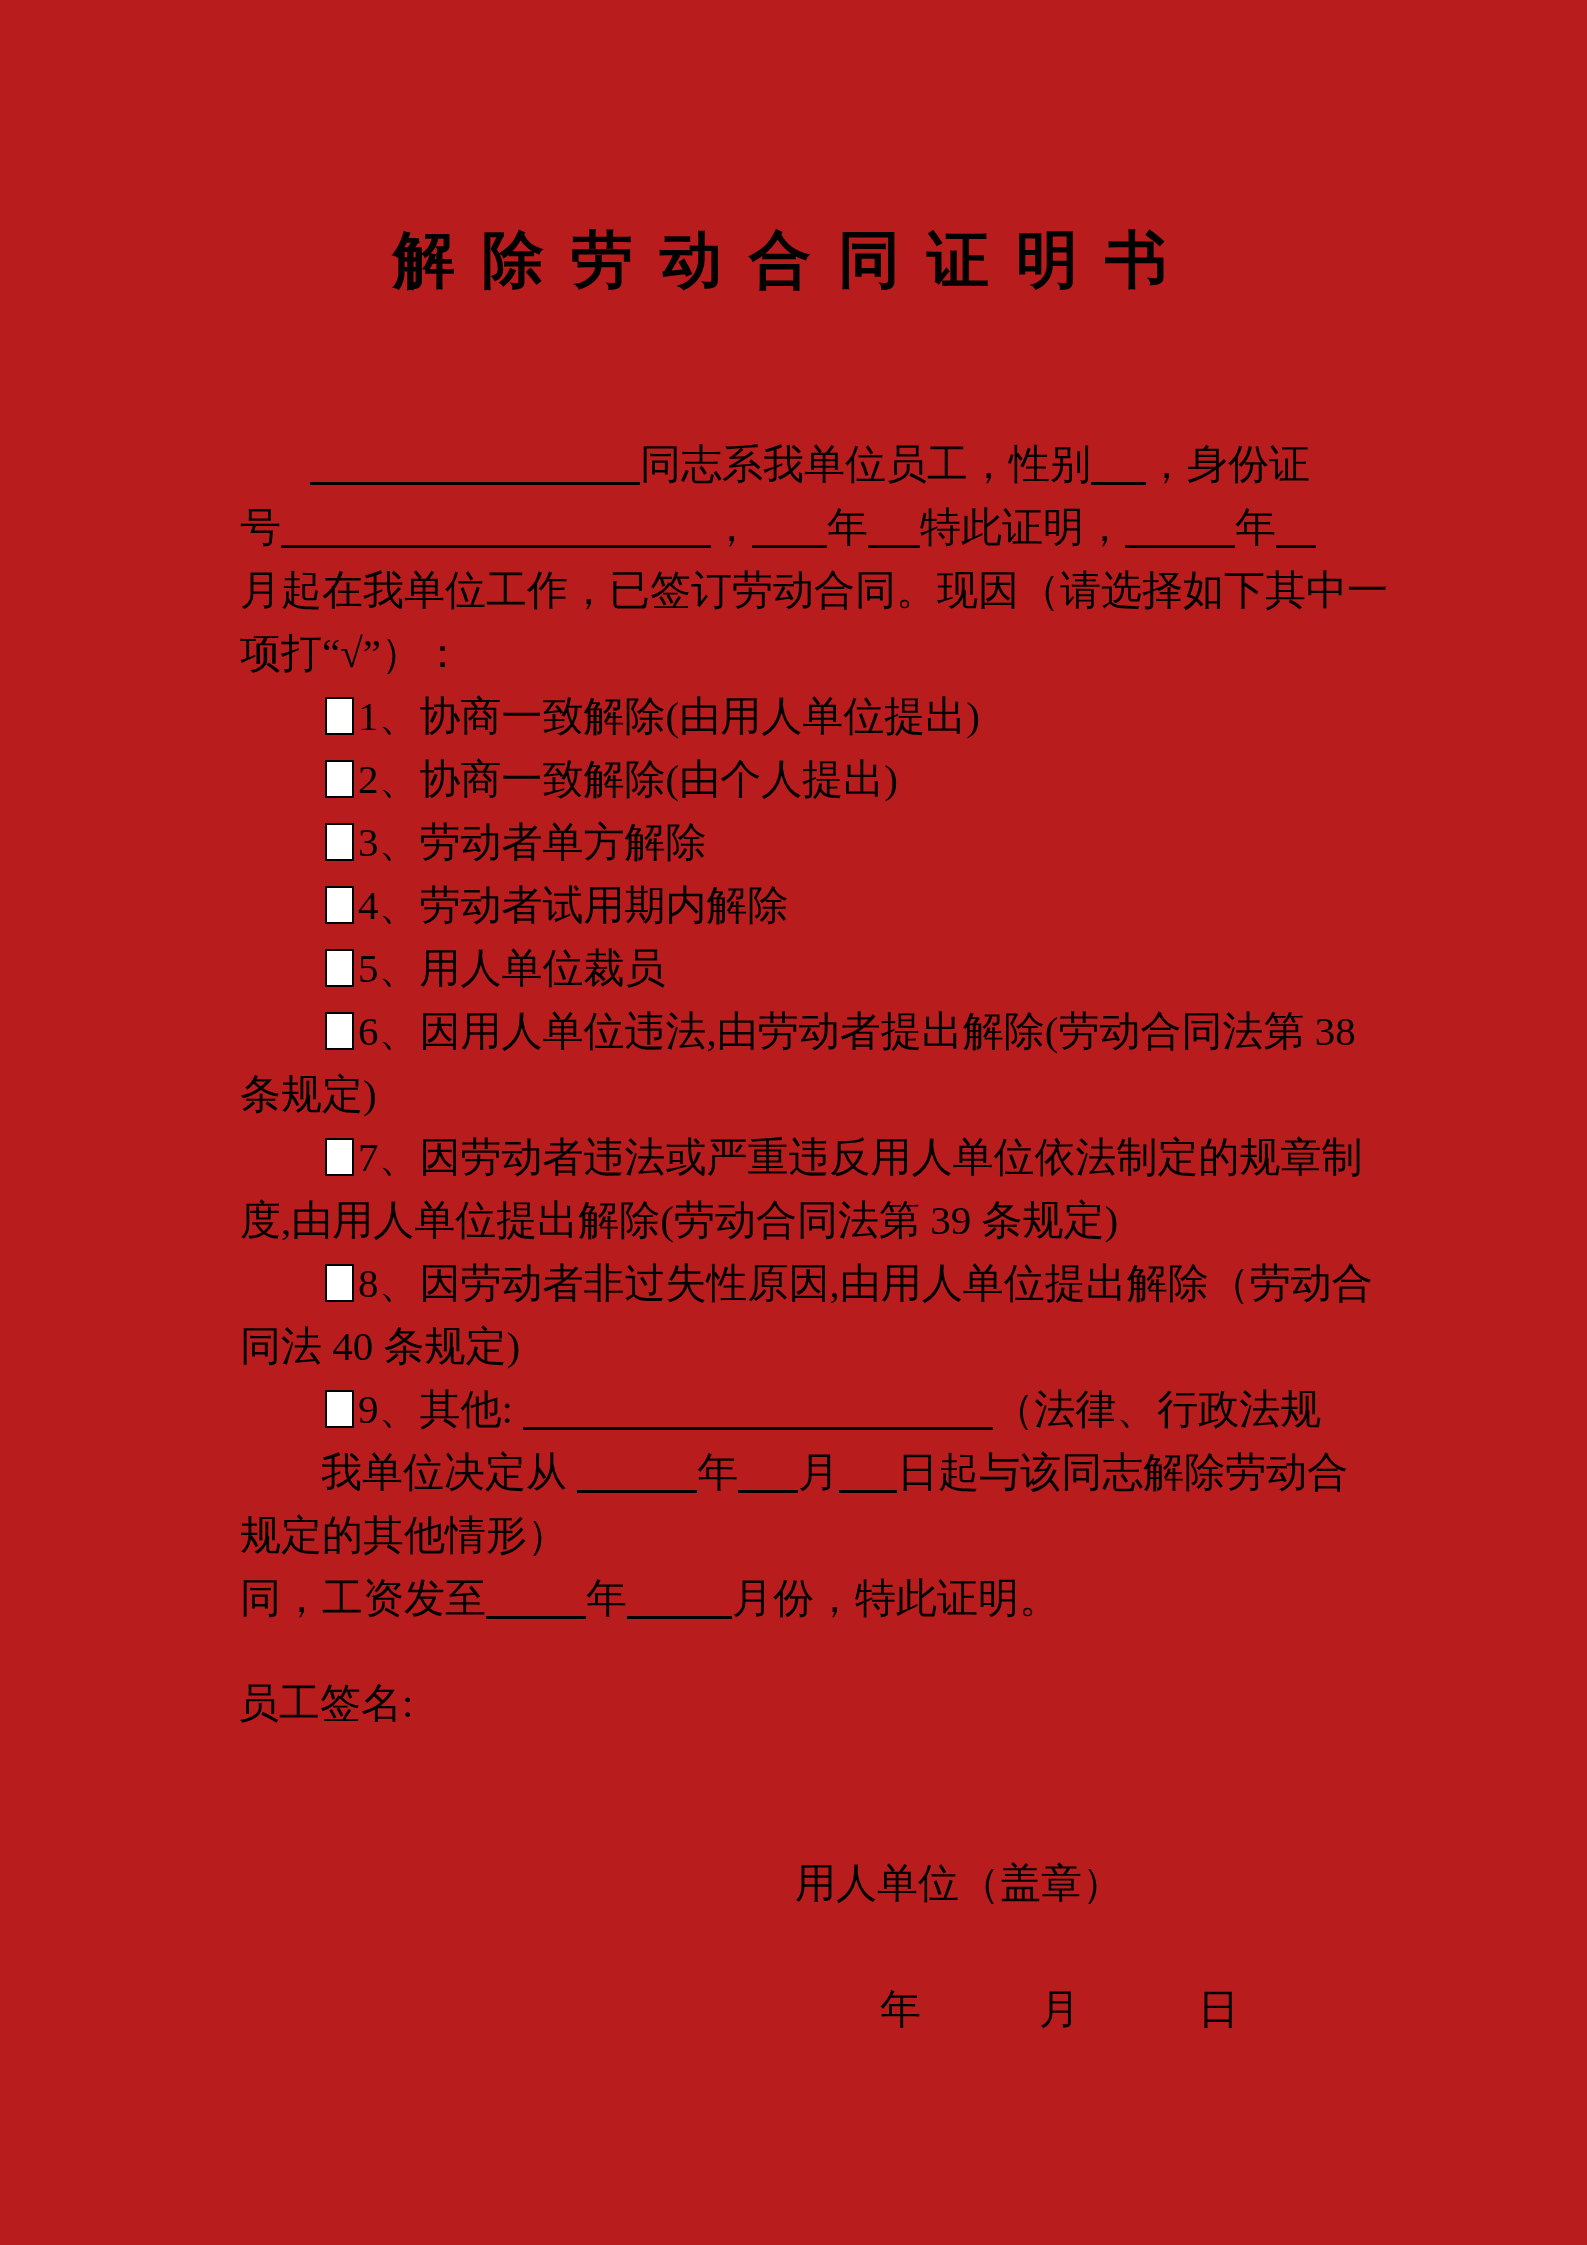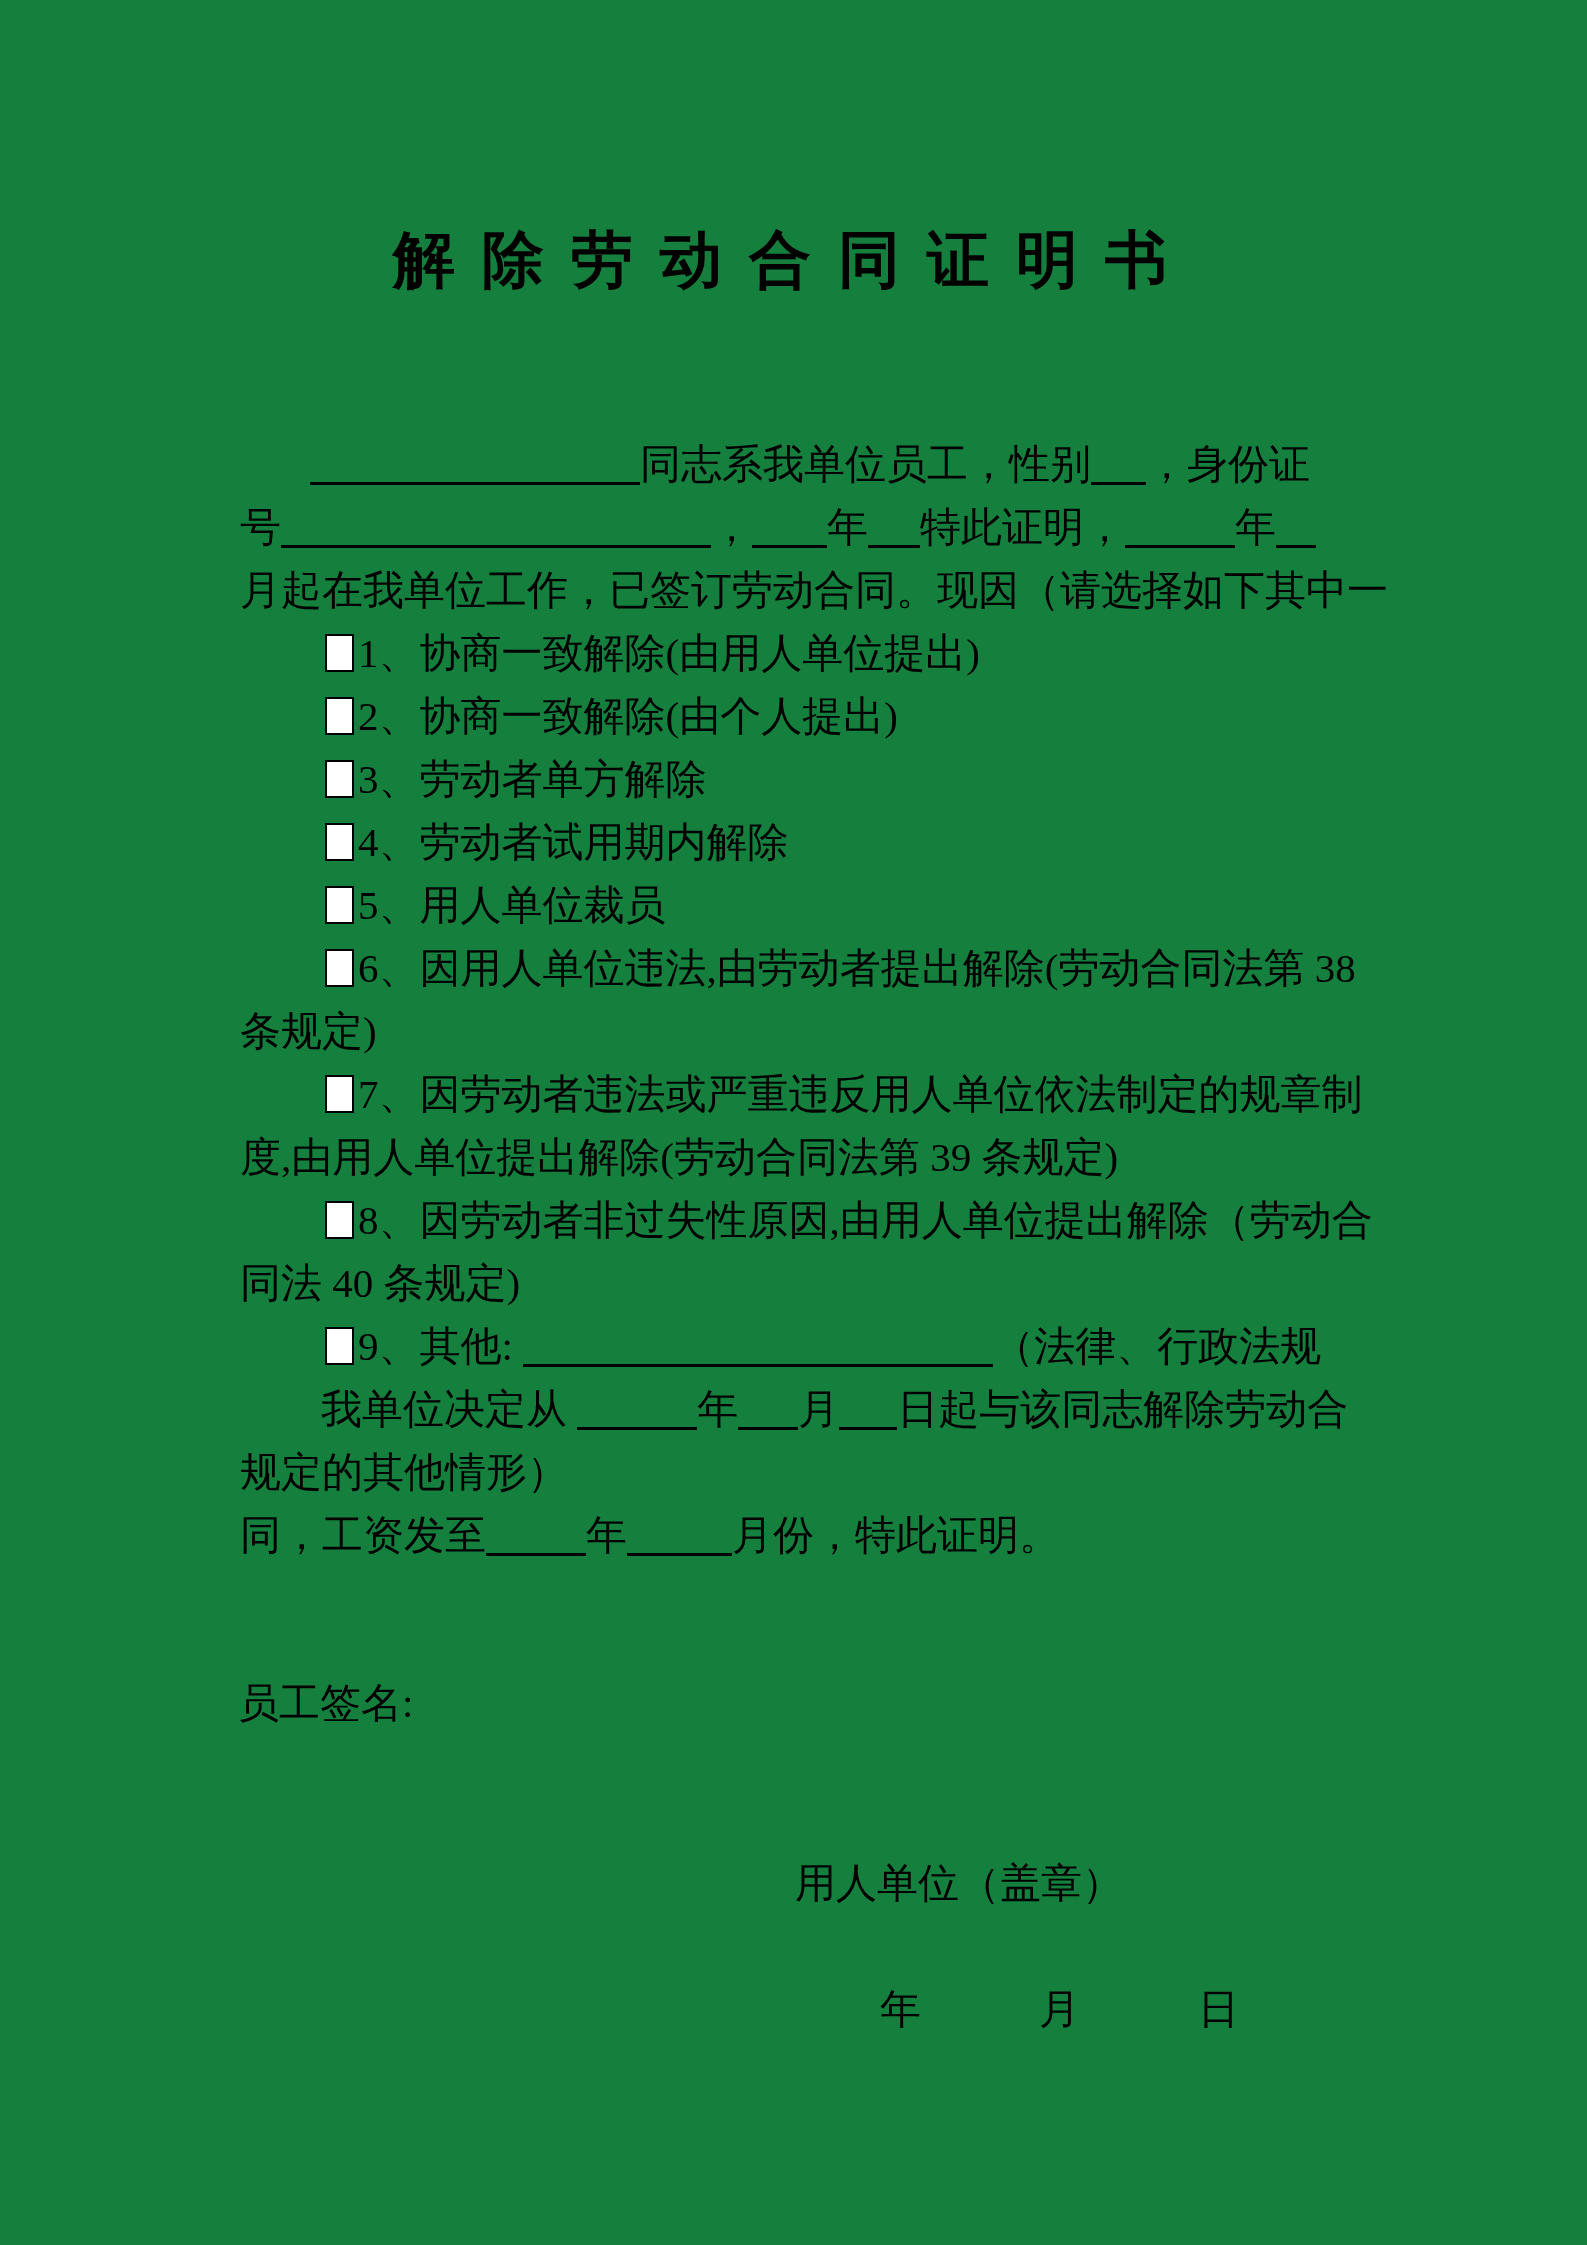--- a/index.html
+++ b/index.html
@@ -2,21 +2,21 @@
 <html><head>
 <meta charset="utf-8">
 <style>
   * { box-sizing: border-box; }
   html, body { margin: 0; padding: 0; background: #888; }
   .page {
     position: relative;
     width: 1587px;
     height: 2245px;
     margin: 0 auto;
-    background: #15803d;
+    background: #b91c1c;
     color: #000000;
     font-family: "Liberation Serif", "DejaVu Serif", serif;
     overflow: hidden;
   }
   .title {
     position: absolute;
     top: 218px;
     left: 0;
     right: 0;
     margin: 0;
@@ -82,20 +82,21 @@
 <body>
 
 <div class="page">
 
   <h1 class="title">解除劳动合同证明书</h1>
 
   <div class="doc-body">
       <div class="line" style="padding-left: 70px;"><span class="blank" style="width: 330px;"></span><span class="t">同志系我单位员工，性别</span><span class="blank" style="width: 55px;"></span><span class="t">，身份证</span></div>
       <div class="line"><span class="t">号</span><span class="blank" style="width: 430px;"></span><span class="t">，</span><span class="blank" style="width: 75px;"></span><span class="t">年</span><span class="blank" style="width: 52px;"></span><span class="t">特此证明，</span><span class="blank" style="width: 110px;"></span><span class="t">年</span><span class="blank" style="width: 40px;"></span></div>
       <div class="line"><span class="t">月起在我单位工作，已签订劳动合同。现因（请选择如下其中一</span></div>
+      <div class="line"><span class="t">项打“√”）：</span></div>
       <div class="line" style="padding-left: 85px;"><span class="checkbox"></span><span class="t">1、协商一致解除(由用人单位提出)</span></div>
       <div class="line" style="padding-left: 85px;"><span class="checkbox"></span><span class="t">2、协商一致解除(由个人提出)</span></div>
       <div class="line" style="padding-left: 85px;"><span class="checkbox"></span><span class="t">3、劳动者单方解除</span></div>
       <div class="line" style="padding-left: 85px;"><span class="checkbox"></span><span class="t">4、劳动者试用期内解除</span></div>
       <div class="line" style="padding-left: 85px;"><span class="checkbox"></span><span class="t">5、用人单位裁员</span></div>
       <div class="line" style="padding-left: 85px;"><span class="checkbox"></span><span class="t">6、因用人单位违法,由劳动者提出解除(劳动合同法第 38</span></div>
       <div class="line"><span class="t">条规定)</span></div>
       <div class="line" style="padding-left: 85px;"><span class="checkbox"></span><span class="t">7、因劳动者违法或严重违反用人单位依法制定的规章制</span></div>
       <div class="line"><span class="t">度,由用人单位提出解除(劳动合同法第 39 条规定)</span></div>
       <div class="line" style="padding-left: 85px;"><span class="checkbox"></span><span class="t">8、因劳动者非过失性原因,由用人单位提出解除（劳动合</span></div>

